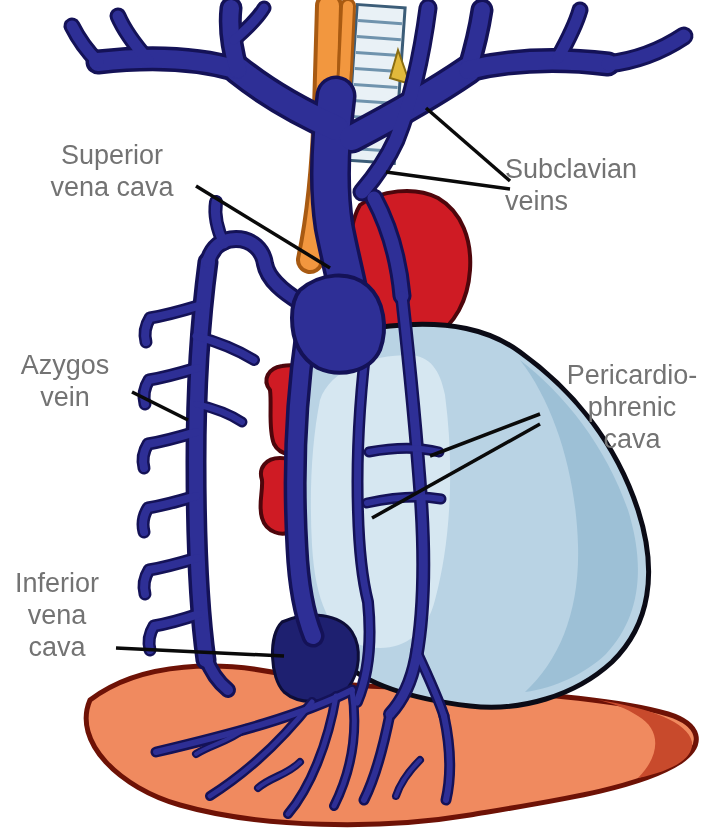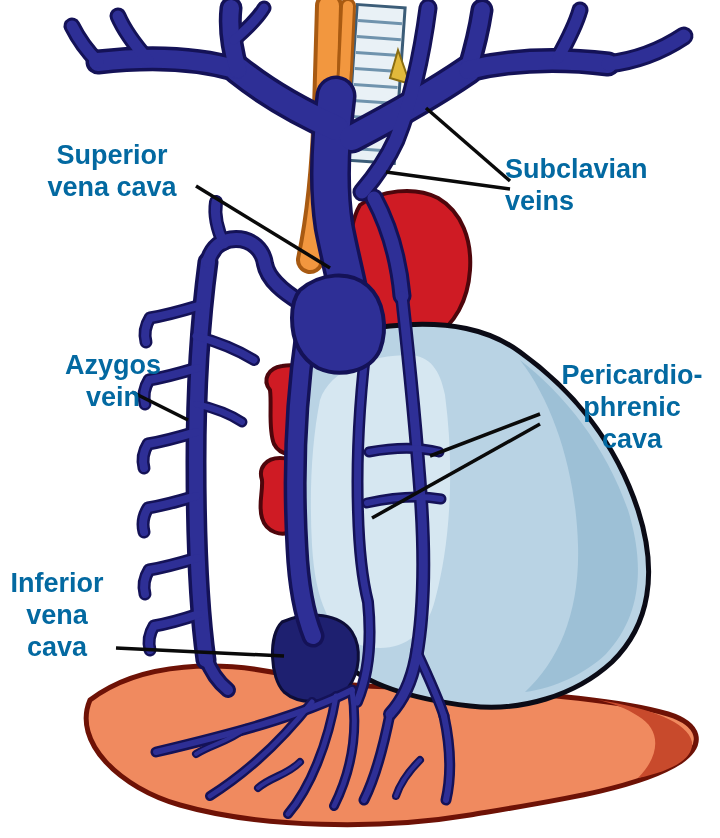--- a/index.html
+++ b/index.html
@@ -2,22 +2,22 @@
 <html><head>
 <meta charset="utf-8">
 <style>
   html,body{margin:0;padding:0;background:#ffffff;}
   .stage{
     position:relative;width:720px;height:838px;background:#ffffff;overflow:hidden;
     font-family:"Liberation Sans",sans-serif;
   }
   .stage svg{position:absolute;left:0;top:0;}
   .label{
-    position:absolute;font-weight:bold;font-size:27px;line-height:1.18;
-    color:#0369a1;white-space:pre-line;
+    position:absolute;font-weight:normal;font-size:27px;line-height:1.18;
+    color:#737373;white-space:pre-line;
   }
   .center{text-align:center;}
 </style>
 </head>
 <body>
 
 <div class="stage">
 
   <svg width="720" height="838" viewBox="0 0 720 838">
 
@@ -229,21 +229,21 @@
       <line x1="116" y1="648" x2="284" y2="656"></line>
     </g>
   </svg>
 
   <div class="label center" style="left:28px; top:140px; width:168px;">Superior
 vena cava</div>
 
   <div class="label" style="left:505px; top:154px; width:200px;">Subclavian
 veins</div>
 
-  <div class="label center" style="left:0px; top:350px; width:130px;padding-left:48px;">Azygos
+  <div class="label center" style="left:0px; top:350px; width:130px;">Azygos
 vein</div>
 
   <div class="label center" style="left:544px; top:360px; width:176px;">Pericardio-
 phrenic
 cava</div>
 
   <div class="label center" style="left:0px; top:568px; width:114px;">Inferior
 vena
 cava</div>
 

